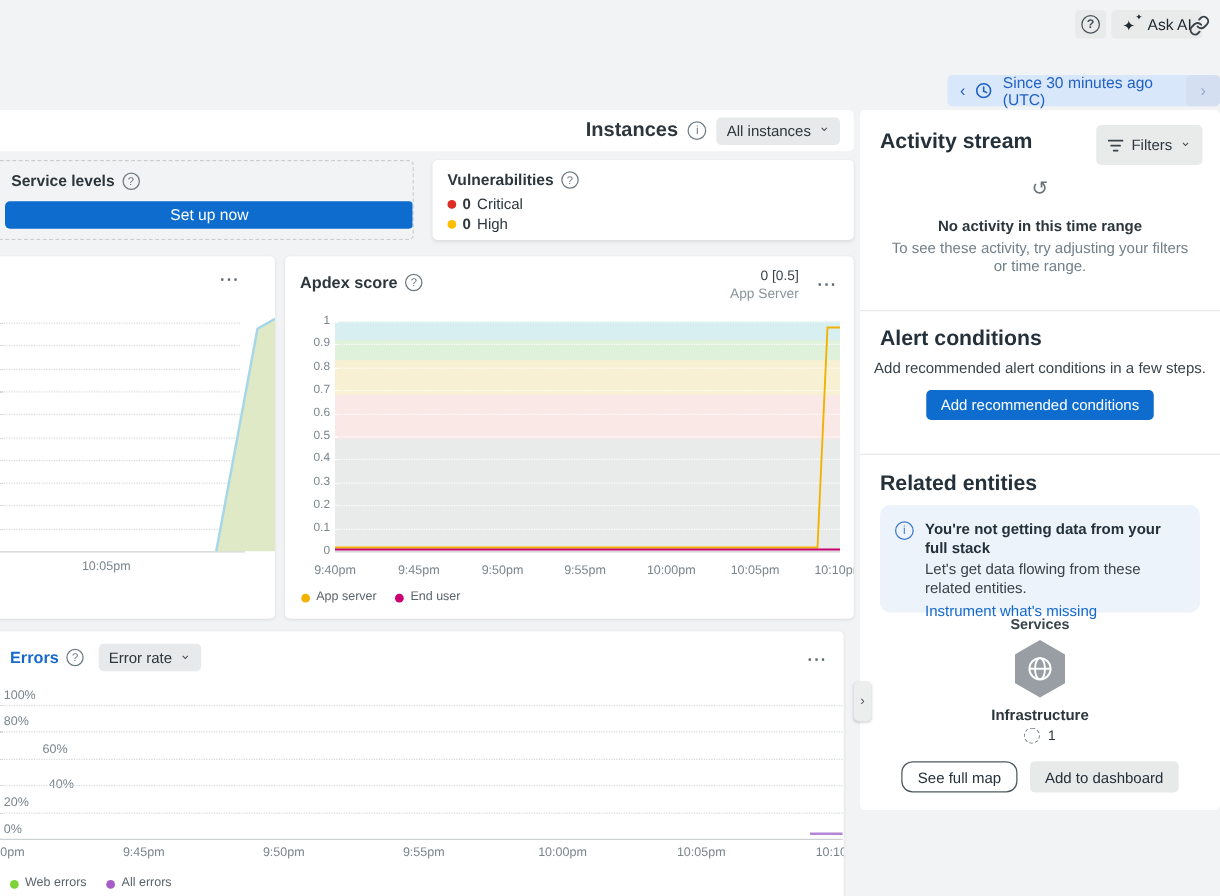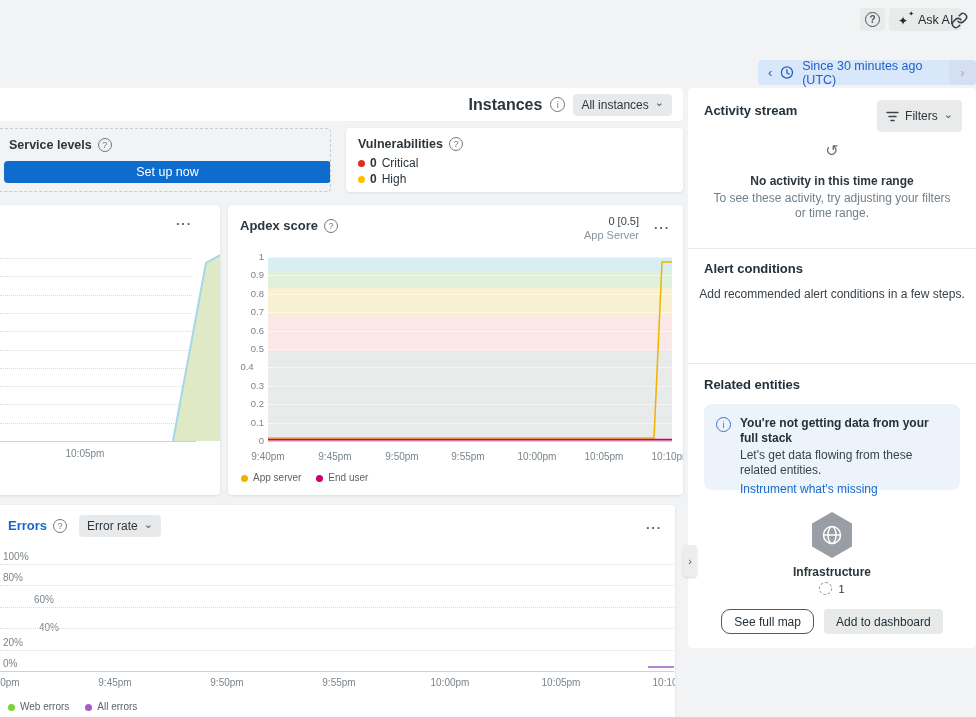--- a/index.html
+++ b/index.html
@@ -89,21 +89,21 @@
   .apdex-ylab { position:absolute; width:34px; text-align:right; left:-38px; font-size:9.5px; color:#7a858c; }
 
   
   .errors-card { left:-24px; top:505px; width:699px; height:234px; }
   .errors-title { position:absolute; left:32px; top:13px; color:#1569cc; }
   .err-grid-wrap { position:absolute; left:24px; top:0; width:674px; height:234px; }
   .err-ylab { position:absolute; left:3px; font-size:10px; color:#7a858c; }
 
   
   .sidebar { position:absolute; left:688px; top:88px; width:288px; height:560px; background:#fff; border-radius:4px; }
-  .sb-h { font-size:13px; font-weight:bold; color:#24313a; }
+  .sb-h { font-size:17px; font-weight:bold; color:#24313a; }
   .filters-btn { display:inline-flex; align-items:center; gap:6px; height:24px; padding:16px 9px;
                  background:#e9ebeb; border:none; border-radius:4px; font-family:inherit;
                  font-size:12px; color:#2c363c; cursor:pointer; }
   .sb-divider { position:absolute; left:0; width:288px; border-top:1px solid #e8eaea; }
   .empty-icon { font-size:16px; color:#67727a; }
   .blue-btn { background:#0d6ccd; color:#fff; border:none; border-radius:4px; height:24px; padding:0 12px;
               font-family:inherit; font-size:12px; cursor:pointer; }
   .info-box { position:absolute; left:16px; top:316px; width:256px; height:86px; background:#ecf3fb;
               border-radius:8px; padding:12px 12px 0 12px; display:flex; gap:9px; }
   .info-icirc { flex:none; display:inline-flex; align-items:center; justify-content:center; width:15px; height:15px;
@@ -231,21 +231,21 @@
         <div class="apdex-ylab" style="top:12px;">0.9</div>
       <div class="apdex-grid" style="top:37px;"></div> 
         <div class="apdex-ylab" style="top:31px;">0.8</div>
       <div class="apdex-grid" style="top:55px;"></div> 
         <div class="apdex-ylab" style="top:49px;">0.7</div>
       <div class="apdex-grid" style="top:74px;"></div> 
         <div class="apdex-ylab" style="top:68px;">0.6</div>
       <div class="apdex-grid" style="top:92px;"></div> 
         <div class="apdex-ylab" style="top:86px;">0.5</div>
       <div class="apdex-grid" style="top:110px;"></div>
-        <div class="apdex-ylab" style="top:104px;text-align:center;">0.4</div>
+        <div class="apdex-ylab" style="top:104px;">0.4</div>
       <div class="apdex-grid" style="top:129px;"></div>
         <div class="apdex-ylab" style="top:123px;">0.3</div>
       <div class="apdex-grid" style="top:147px;"></div>
         <div class="apdex-ylab" style="top:141px;">0.2</div>
       <div class="apdex-grid" style="top:166px;"></div>
         <div class="apdex-ylab" style="top:160px;">0.1</div>
       <div class="axisline" style="left:0; top:184px; width:404px;"></div>
       <div class="apdex-ylab" style="top:178px;">0</div>
 
       <svg style="position:absolute; left:0; top:0;" width="404" height="184" viewBox="0 0 404 184" preserveAspectRatio="none">
@@ -334,32 +334,36 @@
       <span class="caret">⌄</span>
     </button>
     <div class="centered empty-icon" style="top:53px;">↺</div>
     <div class="centered" style="top:86px; font-size:12px; font-weight:bold; color:#2c363c;">No activity in this time range</div>
     <div class="centered" style="top:103px; font-size:12px; color:#72808a; line-height:15px; padding:0 22px;">To see these activity, try adjusting your filters or time range.</div>
 
     <div class="sb-divider" style="top:160px;"></div>
 
     <div class="sb-h" style="position:absolute; left:16px; top:173px;">Alert conditions</div>
     <div class="centered" style="top:199px; font-size:12px; color:#39434a;">Add recommended alert conditions in a few steps.</div>
+    <div class="centered" style="top:224px;">
+      <button class="blue-btn">Add recommended conditions</button>
+    </div>
 
     <div class="sb-divider" style="top:275px;"></div>
 
     <div class="sb-h" style="position:absolute; left:16px; top:289px;">Related entities</div>
     <div class="info-box">
       <i class="info-icirc">i</i>
       <div>
         <div class="info-title">You're not getting data from your full stack</div>
         <div class="info-body">Let's get data flowing from these related entities.</div>
         <a class="info-link">Instrument what's missing</a>
       </div>
     </div>
+    <div class="centered" style="top:406px; font-size:11.5px; font-weight:bold; color:#39434a;">Services</div>
     <div class="centered" style="top:422px;">
       <svg width="46" height="50" viewBox="0 0 46 50" style="display:inline-block;">
         <polygon points="23,2 43,13.5 43,36.5 23,48 3,36.5 3,13.5" fill="#989ea3"></polygon>
         <g fill="none" stroke="#ffffff" stroke-width="1.5">
           <circle cx="23" cy="25" r="8.5"></circle>
           <line x1="14.5" y1="25" x2="31.5" y2="25"></line>
           <ellipse cx="23" cy="25" rx="4" ry="8.5"></ellipse>
         </g>
       </svg>
     </div>

